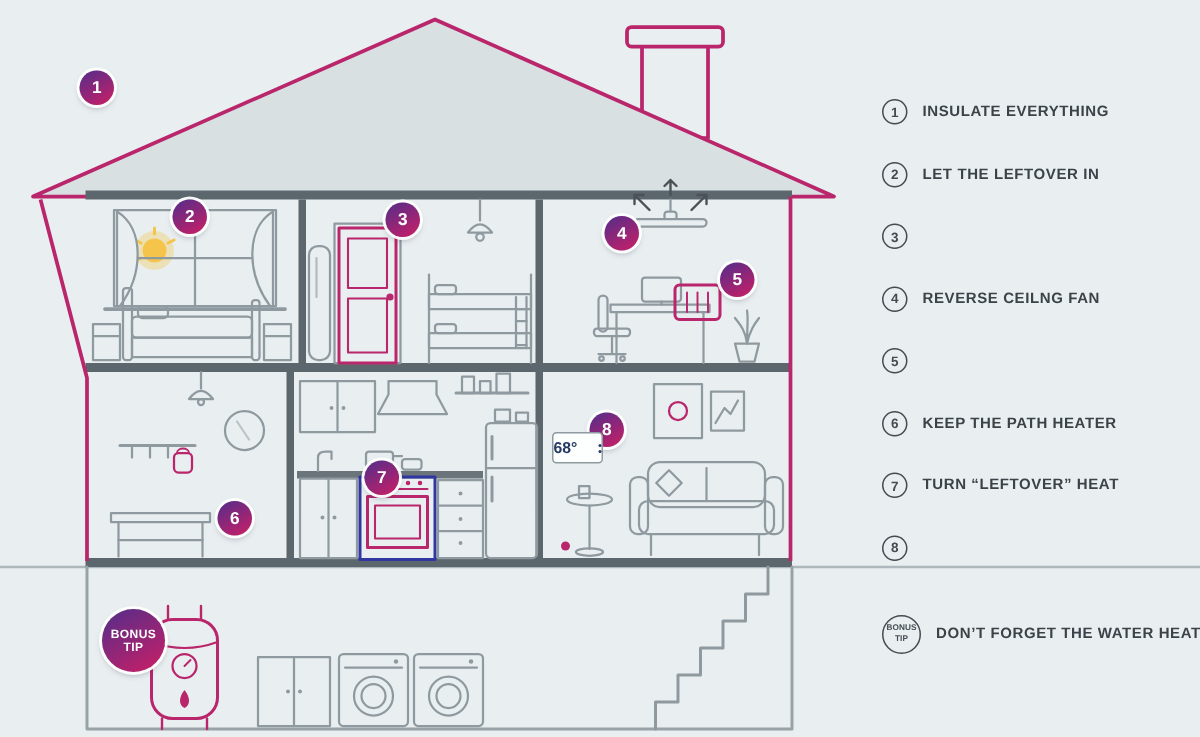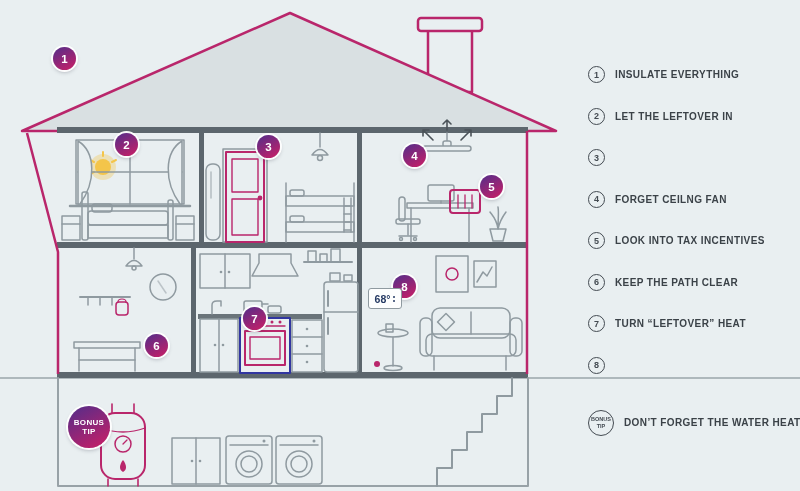--- a/index.html
+++ b/index.html
@@ -17,21 +17,21 @@
   .bonus-badge{
     position:absolute;width:42px;height:42px;border-radius:50%;
     background:linear-gradient(150deg,#5e2c87 10%,#c02069 90%);
     color:#fff;font-size:8px;font-weight:bold;letter-spacing:.3px;
     display:flex;flex-direction:column;align-items:center;justify-content:center;line-height:1.15;
     box-shadow:0 0 0 2px rgba(255,255,255,.95), 0 2px 4px rgba(40,40,60,.35);
   }
   .thermostat{
     position:absolute;width:32px;height:19px;background:#fdfefe;
     border:1.5px solid #8f9aa0;border-radius:3px;
-    display:flex;align-items:center;justify-content:center;gap:3px;
+    display:flex;align-items:center;justify-content:space-between;gap:3px;
   }
   .t-val{font-size:10.5px;font-weight:bold;color:#253a63;}
   .t-dots{display:flex;flex-direction:column;gap:2px;}
   .t-dots i{display:block;width:2px;height:2px;border-radius:50%;background:#253a63;}
 
   
   .legend{position:absolute;left:588px;top:66px;width:210px;}
   .legend-row{display:flex;align-items:center;gap:10px;height:17px;margin-bottom:24.5px;}
   .lg-badge{
     flex:0 0 auto;width:17px;height:17px;border:1.5px solid #444b52;border-radius:50%;
@@ -356,29 +356,28 @@
     </div>
     <div class="legend-row">
       <span class="lg-badge">2</span>
       <span class="lg-label">LET THE LEFTOVER IN</span>
     </div>
     <div class="legend-row">
       <span class="lg-badge">3</span>
     </div>
     <div class="legend-row">
       <span class="lg-badge">4</span>
-      <span class="lg-label">FORGET CEILNG FAN</span>
+      <span class="lg-label">REVERSE CEILNG FAN</span>
     </div>
     <div class="legend-row">
       <span class="lg-badge">5</span>
-      <span class="lg-label">LOOK INTO TAX INCENTIVES</span>
     </div>
     <div class="legend-row">
       <span class="lg-badge">6</span>
-      <span class="lg-label">KEEP THE PATH CLEAR</span>
+      <span class="lg-label">KEEP THE PATH HEATER</span>
     </div>
     <div class="legend-row">
       <span class="lg-badge">7</span>
       <span class="lg-label">TURN “LEFTOVER” HEAT</span>
     </div>
     <div class="legend-row">
       <span class="lg-badge">8</span>
     </div>
     <div class="legend-row legend-bonus">
       <span class="lg-badge lg-bonus-badge">

